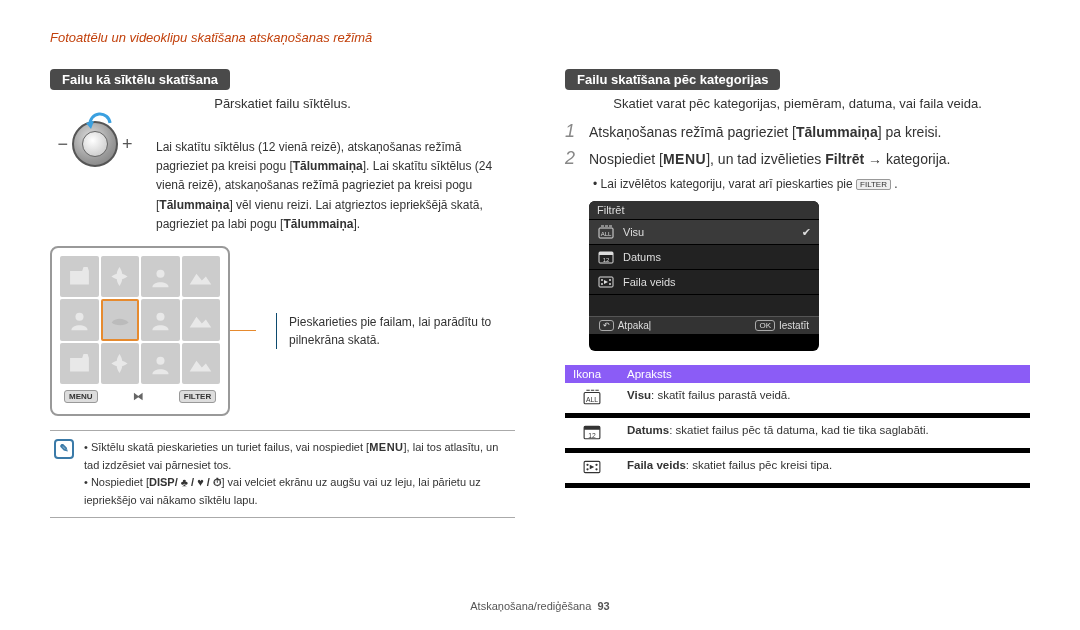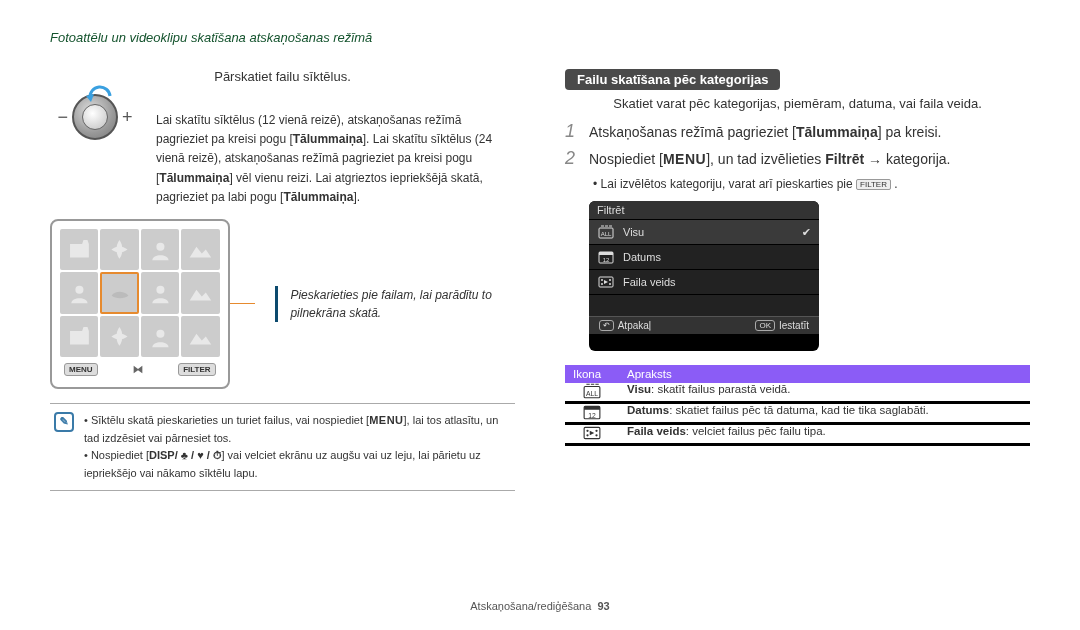--- a/index.html
+++ b/index.html
@@ -7,21 +7,21 @@
       width: 1080px;
       height: 630px;
       background: #fff;
       font-family: "Segoe UI", Arial, sans-serif;
       color: #333;
       position: relative;
       padding: 30px 50px 20px 50px;
     }
     .breadcrumb {
       font-size: 13px;
-      color: #14532d;
+      color: #c2410c;
       font-style: italic;
       margin-bottom: 24px;
     }
     .columns {
       display: flex;
       gap: 50px;
     }
     .col {
       flex: 1;
     }
@@ -136,24 +136,23 @@
     .small-btn {
       font-size: 8px;
       font-weight: bold;
       background: #ddd;
       border: 1px solid #999;
       border-radius: 3px;
       padding: 1px 4px;
     }
     .screen-label {
       font-size: 12px;
-      border-left: 3px solid #0c4a6e;
+      border-left: 1px solid #0c4a6e;
       padding-left: 12px;
       line-height: 1.5;
-      font-style: italic;
     }
     .leader-line {
       width: 34px;
       height: 1px;
       background: #e68a2e;
       margin-left: -20px;
     }
     .note-box {
       display: flex;
       gap: 10px;
@@ -266,23 +265,23 @@
     }
     .desc-table th {
       background: #8b5cf6;
       color: #fff;
       text-align: left;
       padding: 3px 8px;
       font-weight: normal;
     }
     .desc-table th:first-child { width: 54px; }
     .desc-table td {
-      padding: 0 8px;
+      padding: 6px 8px;
       vertical-align: top;
-      border-bottom: 3px solid #000000;
+      border-bottom: 5px solid #000000;
     }
     .desc-table td:first-child { text-align:center; }
     .desc-table td b { font-weight: bold; }
     .footer {
       position: absolute;
       bottom: 18px;
       left: 0;
       right: 0;
       text-align: center;
       font-size: 11px;
@@ -293,20 +292,21 @@
     svg.filter-ic { vertical-align:middle; }
   </style>
 </head>
 <body>
 
 <div class="breadcrumb">Fotoattēlu un videoklipu skatīšana atskaņošanas režīmā</div>
 
 <div class="columns">
 
   <div class="col">
+    <div class="section-title">Failu kā sīktēlu skatīšana</div>
     <div class="intro-text">Pārskatiet failu sīktēlus.</div>
 
     <div class="dial-row">
       <div class="dial-container">
         <span class="dial-arrow">
           <svg width="28" height="20" viewBox="0 0 28 20">
             <path d="M4 16 A10 10 0 0 1 24 14" stroke="#3aa0e0" stroke-width="3" fill="none"></path>
             <path d="M0 14 L8 12 L5 20 Z" fill="#3aa0e0"></path>
           </svg>
         </span>
@@ -505,21 +505,21 @@
       </tr>
       <tr>
         <td><svg width="18" height="16" viewBox="0 0 16 14">
                 <rect x="1" y="2" width="14" height="10" rx="1" fill="none" stroke="#333"></rect>
                 <circle cx="4" cy="5" r="1" fill="#333"></circle>
                 <circle cx="4" cy="9" r="1" fill="#333"></circle>
                 <circle cx="12" cy="5" r="1" fill="#333"></circle>
                 <circle cx="12" cy="9" r="1" fill="#333"></circle>
                 <path d="M6 5l4 2-4 2z" fill="#333"></path>
               </svg></td>
-        <td><b>Faila veids</b><span>: velciet failus pēc failu tipa.</span></td>
+        <td><b>Faila veids</b><span>: skatiet failus pēc kreisi tipa.</span></td>
       </tr>
     </tbody>
       </table>
   </div>
 </div>
 
 <div class="footer">
   <span>Atskaņošana/rediģēšana</span>&nbsp;&nbsp;<span class="pg">93</span>
 </div>
 

